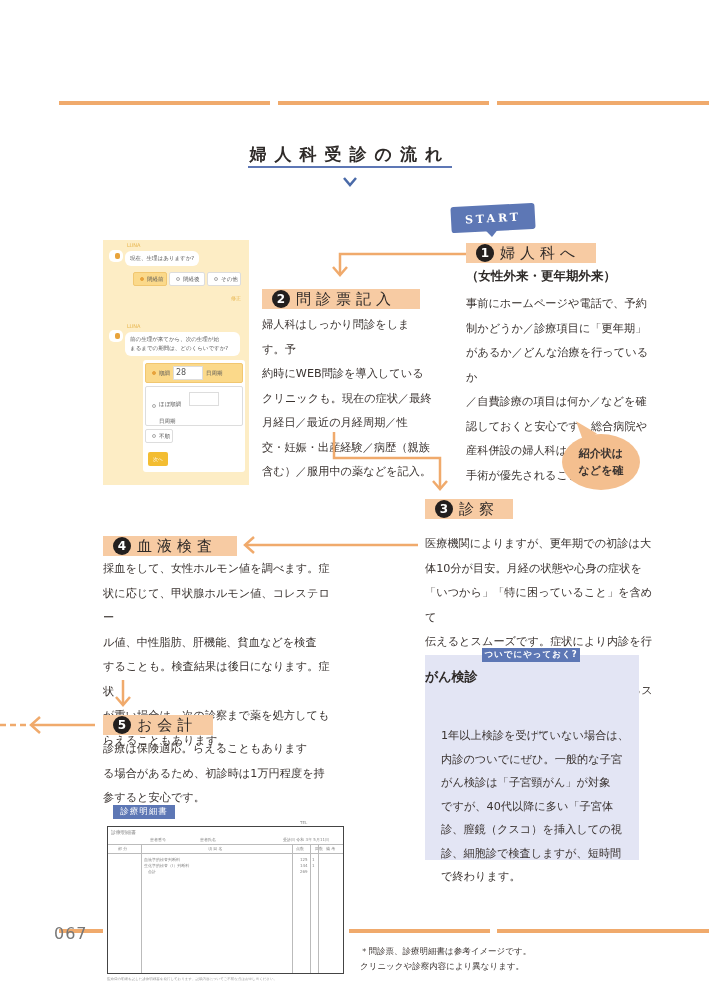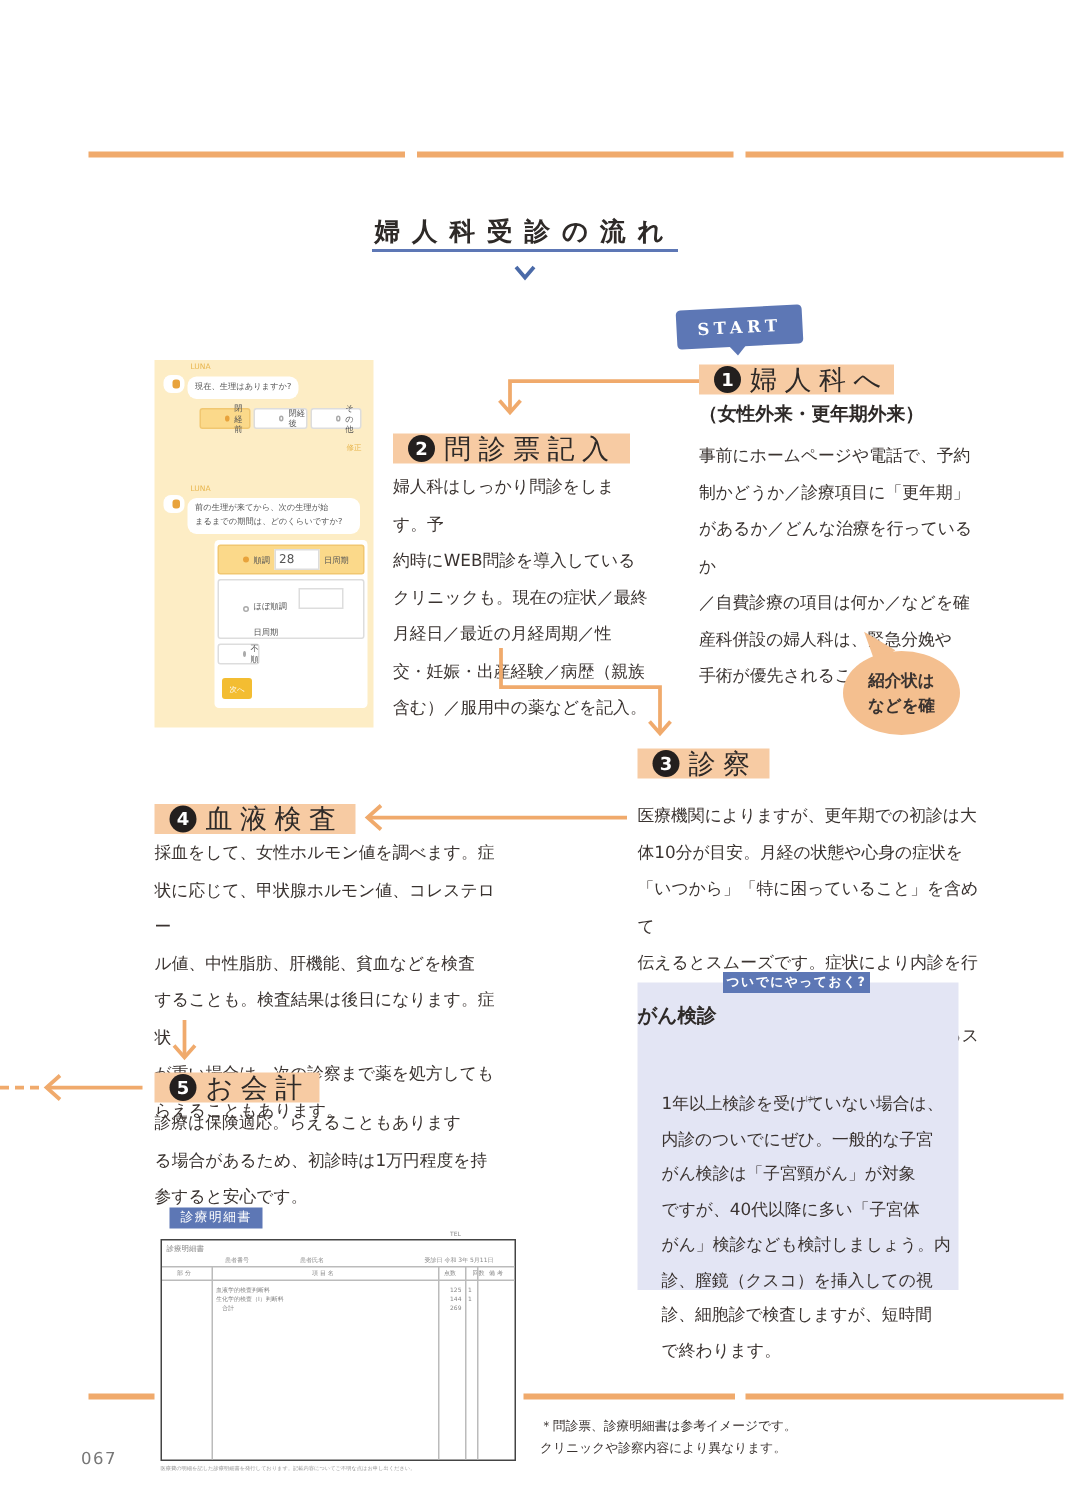--- a/index.html
+++ b/index.html
@@ -14,21 +14,21 @@
   .title { position:absolute; left:248px; top:143px; width:204px; text-align:center;
     font-size:17px; font-weight:bold; letter-spacing:8px; color:#2e2a28; }
   .title-underline { position:absolute; left:248px; top:166px; width:204px; height:2px; background:#5d77b5; }
   .title-chevron { position:absolute; left:342px; top:176px; width:16px; height:12px; }
 
   
   .sec-head { position:absolute; height:20px; background:#f7cba3; display:flex; align-items:center; }
   .sec-num { display:inline-flex; align-items:center; justify-content:center;
     width:18px; height:18px; border-radius:50%; background:#231f1e; color:#fff;
     font-size:12px; font-weight:bold; margin-left:10px; margin-right:6px; }
-  .sec-title { font-size:18px; letter-spacing:5px; color:#2e2a28; white-space:nowrap; }
+  .sec-title { font-size:15px; letter-spacing:5px; color:#2e2a28; white-space:nowrap; }
 
   .body-text { position:absolute; font-size:11.2px; line-height:24.5px; color:#3a3330; }
 
   
   .start-badge { position:absolute; left:451px; top:205px; width:84px; height:26px;
     background:#5d77b5; color:#fff; font-family:"DejaVu Serif", serif; font-weight:bold;
     font-size:11px; letter-spacing:3px; display:flex; align-items:center; justify-content:center;
     transform:rotate(-3deg); border-radius:3px; }
   .start-badge:after { content:""; position:absolute; left:34px; bottom:-6px; border-left:6px solid transparent;
     border-right:6px solid transparent; border-top:7px solid #5d77b5; }
@@ -42,21 +42,21 @@
     border-left:6px solid transparent; border-right:10px solid transparent; border-bottom:22px solid #f4bf8f;
     transform:rotate(-35deg); }
 
   
   .web-form { position:absolute; left:103px; top:240px; width:146px; height:245px; background:#fdedc5; }
   .wf-avatar { position:absolute; width:14px; height:12px; border-radius:5px; background:#fff; }
   .wf-avatar:after { content:""; position:absolute; left:6px; top:3px; width:5px; height:6px; background:#e8a33c; border-radius:2px; }
   .wf-luna { position:absolute; font-size:5px; color:#e8b64f; }
   .wf-q { position:absolute; background:#fff; border-radius:6px; font-size:5.5px; color:#555; padding:3px 5px; line-height:9px; }
   .wf-opt { position:absolute; height:14px; border:1px solid #ddd; background:#fff; font-size:5.5px; color:#555;
-    display:flex; align-items:center; padding-left:16px; box-sizing:border-box; border-radius:2px; }
+    display:flex; align-items:center; padding-left:6px; box-sizing:border-box; border-radius:2px; }
   .wf-opt.sel { background:#fbd98a; border-color:#f1c770; }
   .wf-dot { width:4px; height:4px; border-radius:50%; border:1px solid #aaa; margin-right:3px; box-sizing:border-box; }
   .sel .wf-dot { background:#e8a33c; border-color:#e8a33c; }
   .wf-small { position:absolute; font-size:5px; color:#e8b64f; }
   .wf-input { display:inline-block; width:26px; height:12px; background:#fff; border:1px solid #ddd; font-size:8px; line-height:12px; padding-left:2px; margin:0 3px; }
   .wf-next { position:absolute; left:148px; top:452px; width:20px; height:14px; background:#f3bd32; color:#fff; font-size:5px; display:flex; align-items:center; justify-content:center; border-radius:2px; }
 
   
   .extra-box { position:absolute; left:425px; top:655px; width:214px; height:205px; background:#e3e5f4; }
   .extra-tag { position:absolute; left:482px; top:648px; width:98px; height:14px; background:#5d77b5; color:#fff;
@@ -66,21 +66,21 @@
 
   
   .receipt-tag { position:absolute; left:113px; top:805px; width:62px; height:14px; background:#5d77b5; color:#fff;
     font-size:8.5px; display:flex; align-items:center; justify-content:center; letter-spacing:1px; }
   .receipt { position:absolute; left:107px; top:826px; width:237px; height:148px; border:1px solid #444; background:#fff; box-sizing:border-box; }
   .r-small { position:absolute; font-size:4px; color:#888; white-space:nowrap; }
   .r-vline { position:absolute; top:17px; bottom:0; width:1px; background:#bbb; }
   .r-hline { position:absolute; left:0; right:0; height:1px; background:#bbb; }
 
   .note { position:absolute; left:360px; top:944px; font-size:8.5px; line-height:15px; color:#3a3330; }
-  .page-num { position:absolute; left:54px; top:966px; font-size:11px; letter-spacing:1px; color:#777; }
+  .page-num { position:absolute; left:54px; top:924px; font-size:16px; letter-spacing:1px; color:#777; }
   .fine-print { position:absolute; left:107px; top:977px; font-size:3.5px; color:#999; white-space:nowrap; }
 
   svg.arrow { position:absolute; overflow:visible; }
 </style>
 </head>
 <body>
 
 <div class="hline" style="left:59px; top:101px; width:211px;"></div>
 <div class="hline" style="left:278px; top:101px; width:211px;"></div>
 <div class="hline" style="left:497px; top:101px; width:212px;"></div>
@@ -96,20 +96,21 @@
 <div class="sec-head" style="left:466px; top:243px; width:130px;">
   <span class="sec-num">1</span>
   <span class="sec-title">婦人科へ</span>
 </div>
 <div class="subtitle">（女性外来・更年期外来）</div>
 <div class="body-text" style="left:466px; top:292px; width:190px;">
   <div>事前にホームページや電話で、予約</div>
   <div>制かどうか／診療項目に「更年期」</div>
   <div>があるか／どんな治療を行っているか</div>
   <div>／自費診療の項目は何か／などを確</div>
+  <div>認しておくと安心です。総合病院や</div>
   <div>産科併設の婦人科は、緊急分娩や</div>
   <div>手術が優先されることも。</div>
 </div>
 <div class="bubble-tail"></div>
 <div class="bubble">
   <span>紹介状は</span>
   <span>などを確</span>
 </div>
 
 <svg class="arrow" style="left:330px; top:250px;" width="140" height="30">
@@ -194,21 +195,20 @@
 </div>
 
 <div class="extra-box"></div>
 <div class="extra-tag">ついでにやっておく?</div>
 <div class="extra-title">がん検診</div>
 <div class="body-text" style="left:441px; top:688px; width:195px; line-height:23.5px;margin-top:36px;">
   <div>1年以上検診を受けていない場合は、</div>
   <div>内診のついでにぜひ。一般的な子宮</div>
   <div>がん検診は「子宮頸がん」が対象</div>
   <div>ですが、40代以降に多い「子宮体</div>
-  <div>がん」検診なども検討しましょう。内</div>
   <div>診、膣鏡（クスコ）を挿入しての視</div>
   <div>診、細胞診で検査しますが、短時間</div>
   <div>で終わります。</div>
 </div>
 <div class="ruby" style="left:537px; top:729px;">けい</div>
 
 <svg class="arrow" style="left:240px; top:535px;" width="180" height="20">
   <line x1="178" y1="10" x2="6" y2="10" stroke="#f0aa6c" stroke-width="2.5"></line>
   <polyline points="14,2 5,10 14,18" fill="none" stroke="#f0aa6c" stroke-width="2.5"></polyline>
 </svg>

